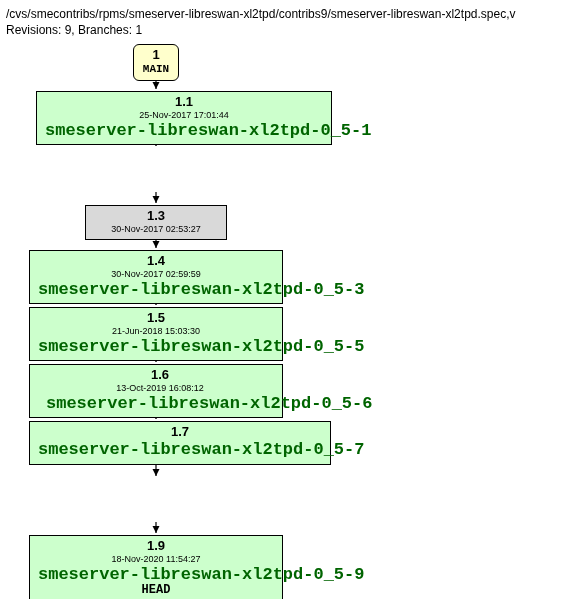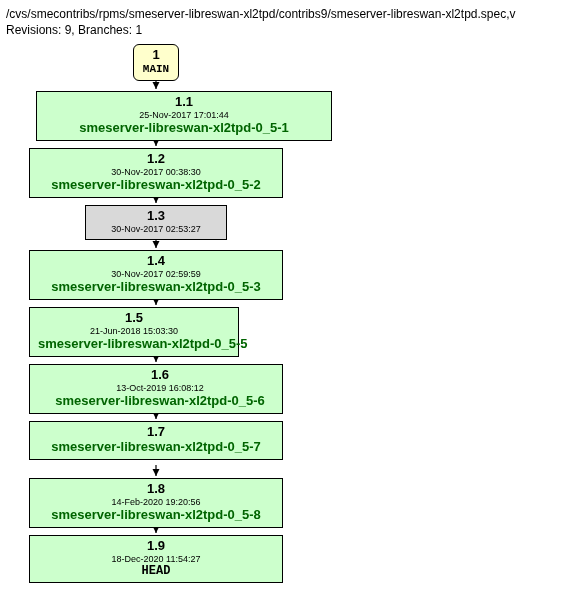--- a/index.html
+++ b/index.html
@@ -36,23 +36,23 @@
     line-height: 1.15;
   }
   .node .ver {
     font-weight: bold;
     font-size: 13px;
   }
   .node .date {
     font-size: 9px;
   }
   .node .tag {
-    font-family: Liberation Sans, sans-serif;
+    font-family: Liberation Mono, monospace;
     font-weight: bold;
-    font-size: 13px;
+    font-size: 17px;
     color: #006400;
     white-space: nowrap;
   }
   .node .head {
     font-family: "Courier New", monospace;
     font-weight: bold;
     font-size: 12px;
     color: #000;
   }
   .root {
@@ -101,59 +101,50 @@
     <div class="ver">1</div>
     <div class="main">MAIN</div>
   </div>
 
   <div class="node rev-green" style="left:30px; top:47px; width:296px;">
     <div class="ver">1.1</div>
     <div class="date">25-Nov-2017 17:01:44</div>
     <div class="tag">smeserver-libreswan-xl2tpd-0_5-1</div>
   </div>
 
-  <div class="node rev-green" style="left:23px; top:104px; width:254px;">
-    <div class="ver">1.2</div>
-    <div class="date">30-Nov-2017 00:38:30</div>
-    <div class="tag">smeserver-libreswan-xl2tpd-0_5-2</div>
-  </div>
 
   <div class="node rev-grey" style="left:79px; top:161px; width:142px;">
     <div class="ver">1.3</div>
     <div class="date">30-Nov-2017 02:53:27</div>
   </div>
 
   <div class="node rev-green" style="left:23px; top:206px; width:254px;">
     <div class="ver">1.4</div>
     <div class="date">30-Nov-2017 02:59:59</div>
     <div class="tag">smeserver-libreswan-xl2tpd-0_5-3</div>
   </div>
 
-  <div class="node rev-green" style="left:23px; top:263px; width:210px;">
+  <div class="node rev-green" style="left:23px; top:263px; width:254px;">
     <div class="ver">1.5</div>
     <div class="date">21-Jun-2018 15:03:30</div>
     <div class="tag">smeserver-libreswan-xl2tpd-0_5-5</div>
   </div>
 
   <div class="node rev-green" style="left:23px; top:320px; width:254px;padding-left:16px;">
     <div class="ver">1.6</div>
     <div class="date">13-Oct-2019 16:08:12</div>
     <div class="tag">smeserver-libreswan-xl2tpd-0_5-6</div>
   </div>
 
-  <div class="node rev-green" style="left:23px; top:377px; width:254px;">
+  <div class="node rev-green" style="left:23px; top:377px; width:302px;">
     <div class="ver">1.7</div>
     <div class="tag">smeserver-libreswan-xl2tpd-0_5-7</div>
   </div>
 
-  <div class="node rev-green" style="left:23px; top:434px; width:254px;">
-    <div class="ver">1.8</div>
-    <div class="date">14-Feb-2020 19:20:56</div>
-    <div class="tag">smeserver-libreswan-xl2tpd-0_5-8</div>
-  </div>
 
   <div class="node rev-green" style="left:23px; top:491px; width:254px;">
     <div class="ver">1.9</div>
-    <div class="date">18-Dec-2020 11:54:27</div>
+    <div class="date">18-Nov-2020 11:54:27</div>
+    <div class="tag">smeserver-libreswan-xl2tpd-0_5-9</div>
     <div class="head">HEAD</div>
   </div>
 
 </div>
 
 </body></html>

